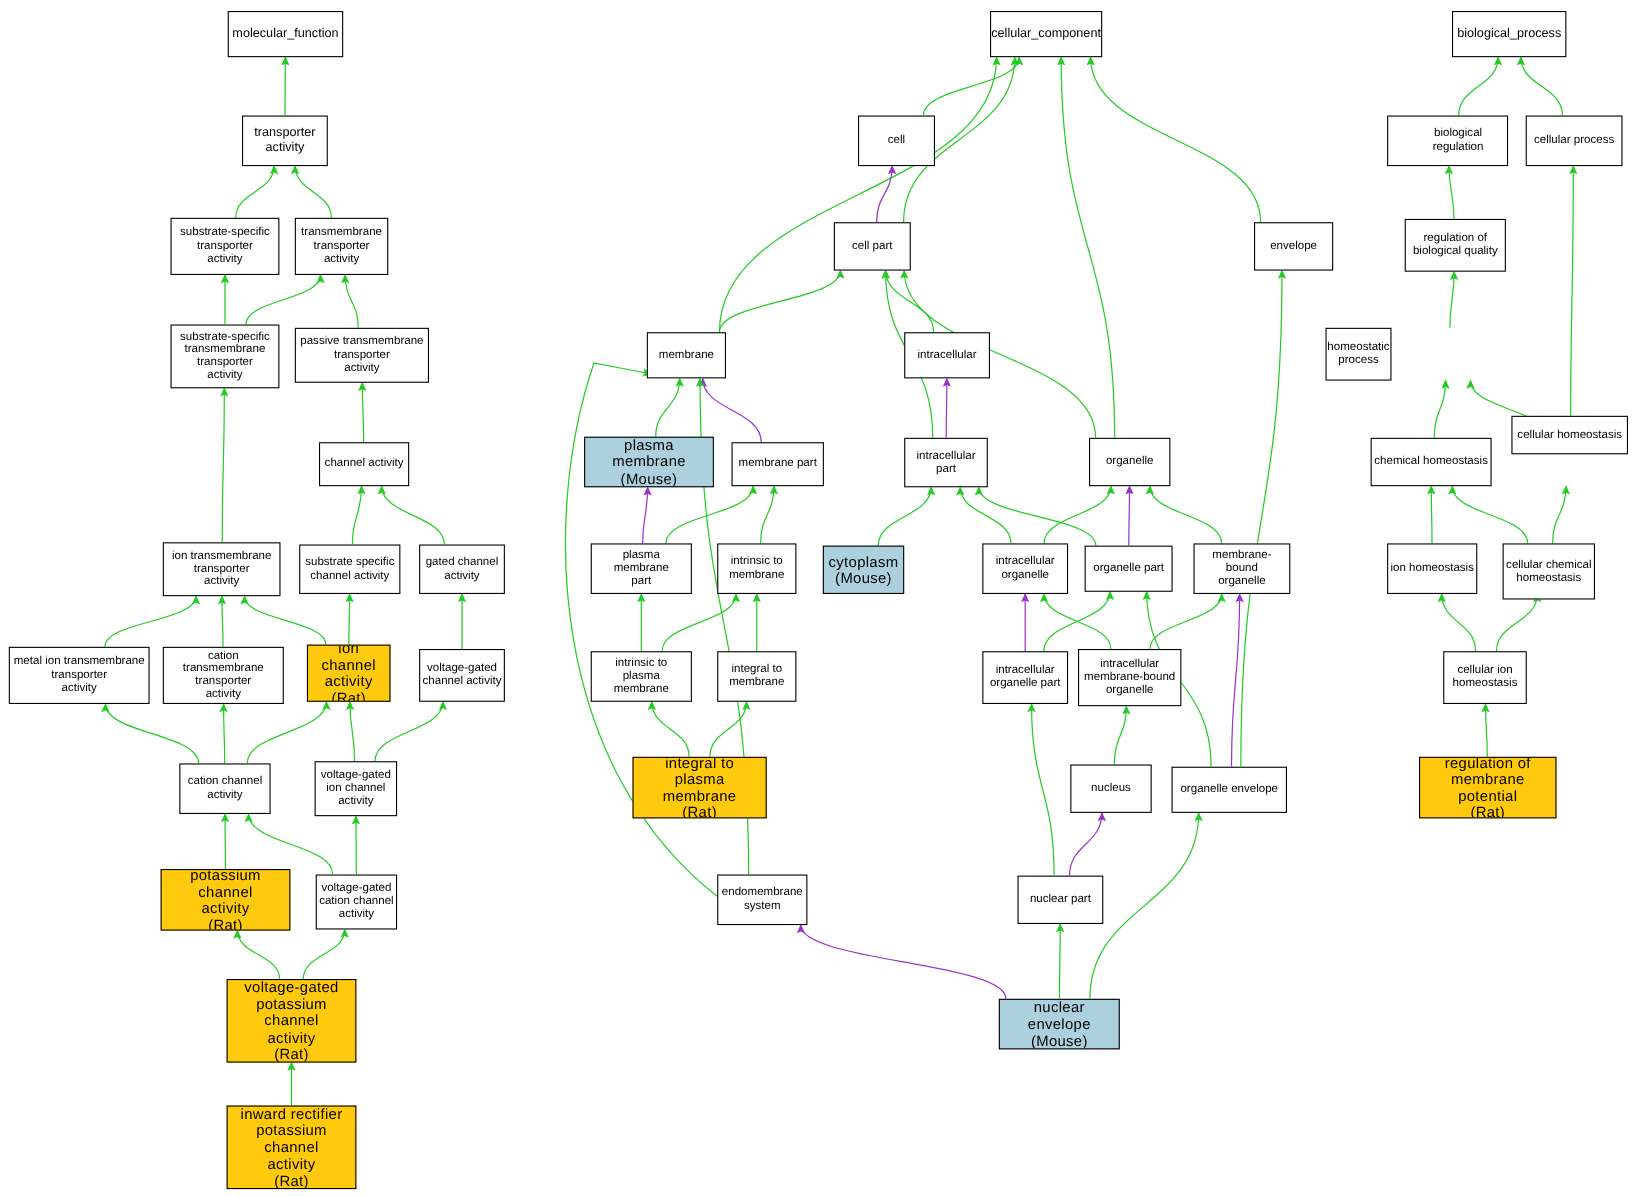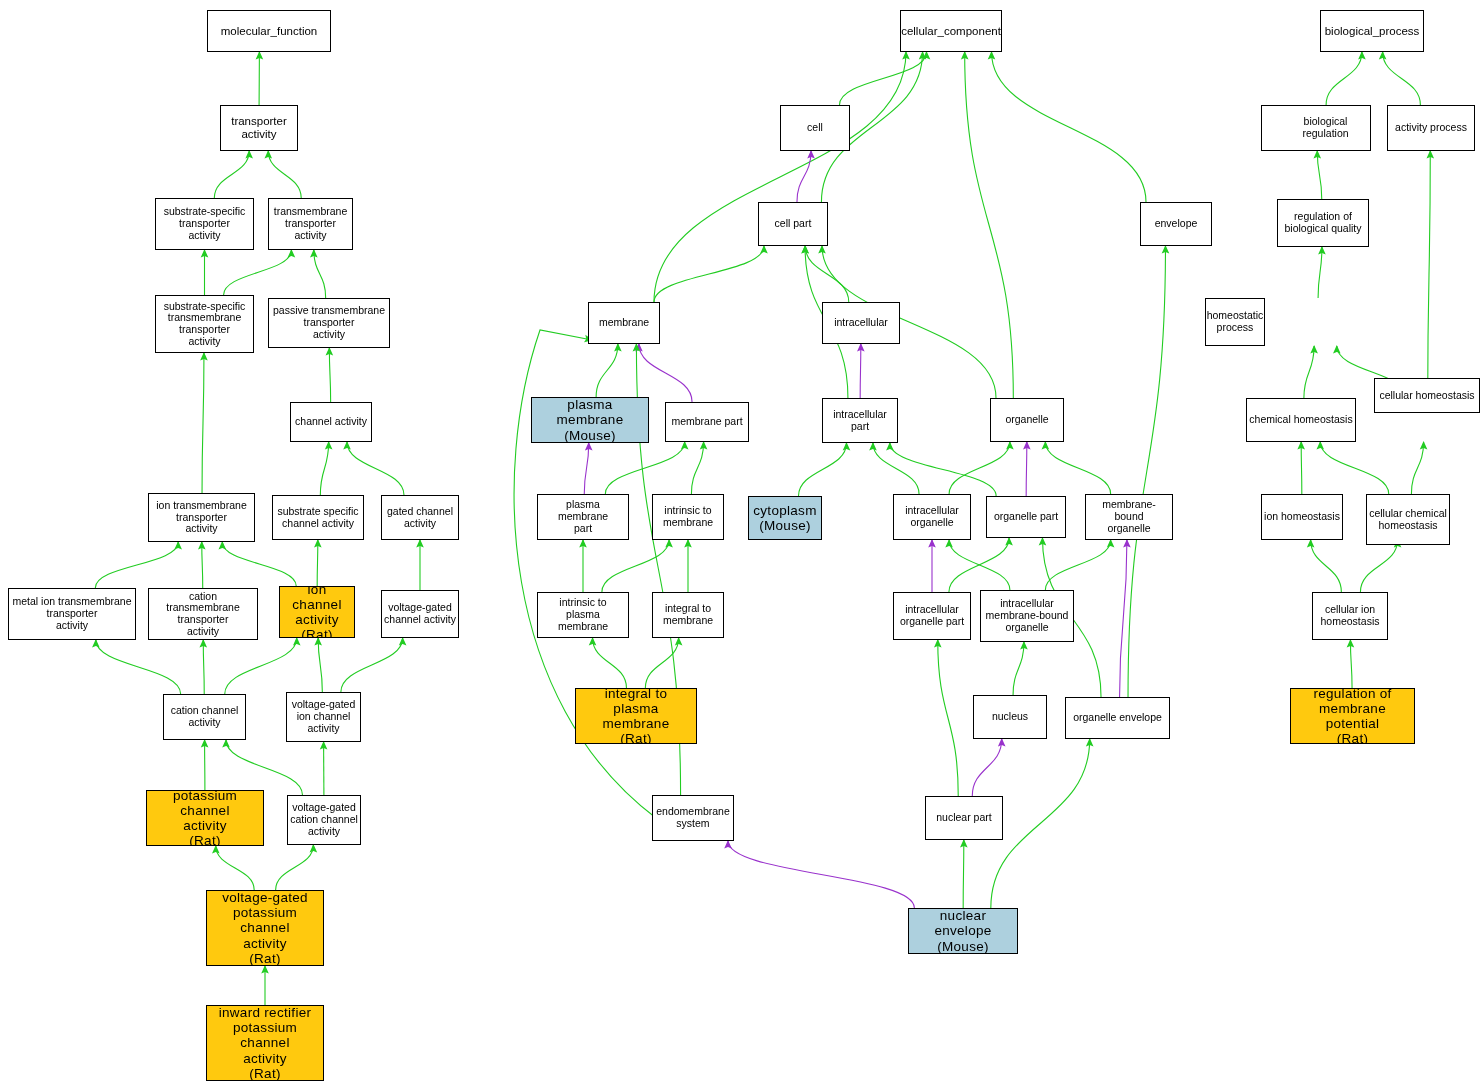--- a/index.html
+++ b/index.html
@@ -107,21 +107,21 @@
         <path d="M1301.82,494 C1301.82,468 1301.18,468 1301.18,442" fill="none" stroke="#22CC22" stroke-width="1.1" marker-end="url(#ah-green)"></path>
         <path d="M1388.74,494 C1388.74,468 1320.26,468 1320.26,442" fill="none" stroke="#22CC22" stroke-width="1.1" marker-end="url(#ah-green)"></path>
         <path d="M1411.42,494 C1411.42,468 1423.58,468 1423.58,442" fill="none" stroke="#22CC22" stroke-width="1.1" marker-end="url(#ah-green)"></path>
         <path d="M1341.36,592 C1341.36,566 1310.64,566 1310.64,540" fill="none" stroke="#22CC22" stroke-width="1.1" marker-end="url(#ah-green)"></path>
         <path d="M1360.44,592 C1360.44,566 1397.56,566 1397.56,540" fill="none" stroke="#22CC22" stroke-width="1.1" marker-end="url(#ah-green)"></path>
         <path d="M1352.05,688 C1352.05,664 1350.45,664 1350.45,640" fill="none" stroke="#22CC22" stroke-width="1.1" marker-end="url(#ah-green)"></path>
         <path d="M656,818 C500,700 492,470 540,330 L592,340" fill="none" stroke="#22CC22" stroke-width="1.1" marker-end="url(#ah-green)"></path>
       </g>
   </svg>
   <div id="node-layer">
-      <div class="node sz-m" style="left: 207px; top: 10px; width: 124px; height: 42px;">
+      <div class="node sz-m" style="left: 207px; top: 10px; width: 105px; height: 42px;">
         <span class="lbl">molecular_function</span>
       </div>
       <div class="node sz-m" style="left: 220px; top: 105px; width: 78px; height: 46px;">
         <span class="lbl">transporter<br>activity</span>
       </div>
       <div class="node sz-s" style="left: 155px; top: 198px; width: 99px; height: 52px;">
         <span class="lbl">substrate-specific<br>transporter<br>activity</span>
       </div>
       <div class="node sz-s" style="left: 268px; top: 198px; width: 85px; height: 52px;">
         <span class="lbl">transmembrane<br>transporter<br>activity</span>
@@ -252,21 +252,21 @@
       <div class="node sz-l hl-blue" style="left: 908px; top: 908px; width: 110px; height: 46px;">
         <span class="lbl">nuclear envelope<br>(Mouse)</span>
       </div>
       <div class="node sz-m" style="left: 1320px; top: 10px; width: 104px; height: 42px;">
         <span class="lbl">biological_process</span>
       </div>
       <div class="node sz-s" style="left: 1261px; top: 105px; width: 110px; height: 46px; padding-left: 19px;">
         <span class="lbl">biological regulation</span>
       </div>
       <div class="node sz-s" style="left: 1387px; top: 105px; width: 88px; height: 46px;">
-        <span class="lbl">activity process</span>
+        <span class="lbl">cellular process</span>
       </div>
       <div class="node sz-s" style="left: 1277px; top: 199px; width: 92px; height: 48px;">
         <span class="lbl">regulation of<br>biological quality</span>
       </div>
       <div class="node sz-s" style="left: 1205px; top: 298px; width: 60px; height: 48px;">
         <span class="lbl">homeostatic<br>process</span>
       </div>
       <div class="node sz-s" style="left: 1246px; top: 398px; width: 110px; height: 44px;">
         <span class="lbl">chemical homeostasis</span>
       </div>

